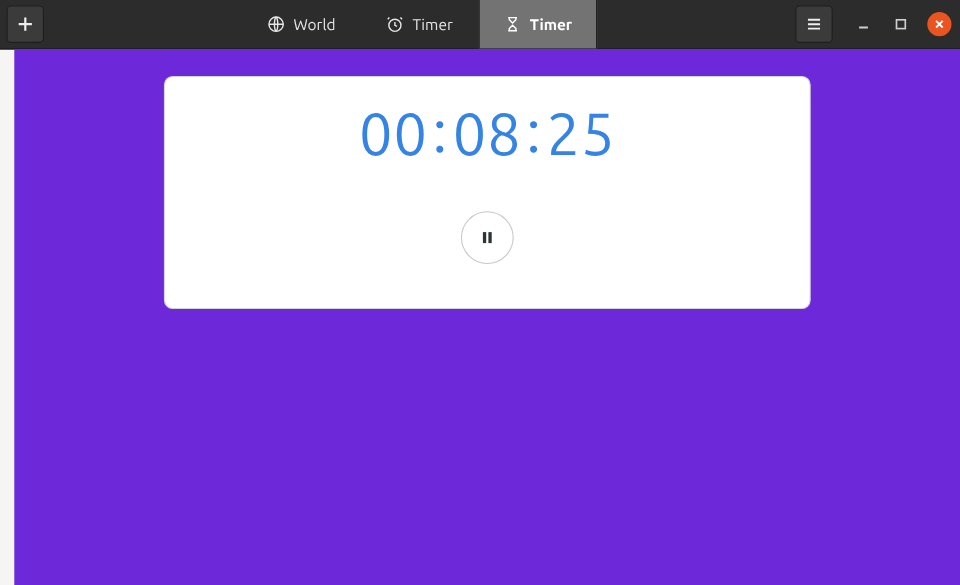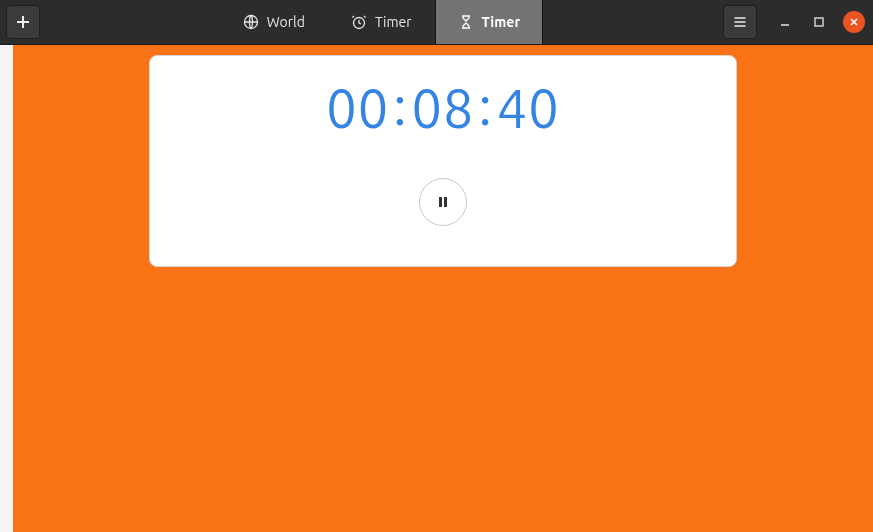--- a/index.html
+++ b/index.html
@@ -128,24 +128,24 @@
       justify-content: center;
       color: #fff;
       cursor: pointer;
     }
     .close-btn svg {
       width: 10px;
       height: 10px;
     }
     .content {
       flex: 1;
-      background: #f97316;
-      display: flex;
-      justify-content: center;
-      padding-top: 10px;
+      background: #6d28d9;
+      display: flex;
+      justify-content: center;
+      padding-top: 24px;
       margin-left: 13px;
     }
     .timer-card {
       width: 588px;
       height: 212px;
       background: #fff;
       border: 1px solid #d6d3d1;
       border-radius: 8px;
       display: flex;
       flex-direction: column;
@@ -241,21 +241,21 @@
       </div>
     </div>
   </div>
   <div class="content">
     <div class="timer-card">
       <div class="timer-display">
         <span>00</span>
         <span class="colon">:</span>
         <span>08</span>
         <span class="colon">:</span>
-        <span>40</span>
+        <span>25</span>
       </div>
       <div class="pause-button">
         <svg viewBox="0 0 14 14" fill="currentColor">
           <rect x="3" y="2" width="3" height="10"></rect>
           <rect x="8" y="2" width="3" height="10"></rect>
         </svg>
       </div>
     </div>
   </div>
 </div>

